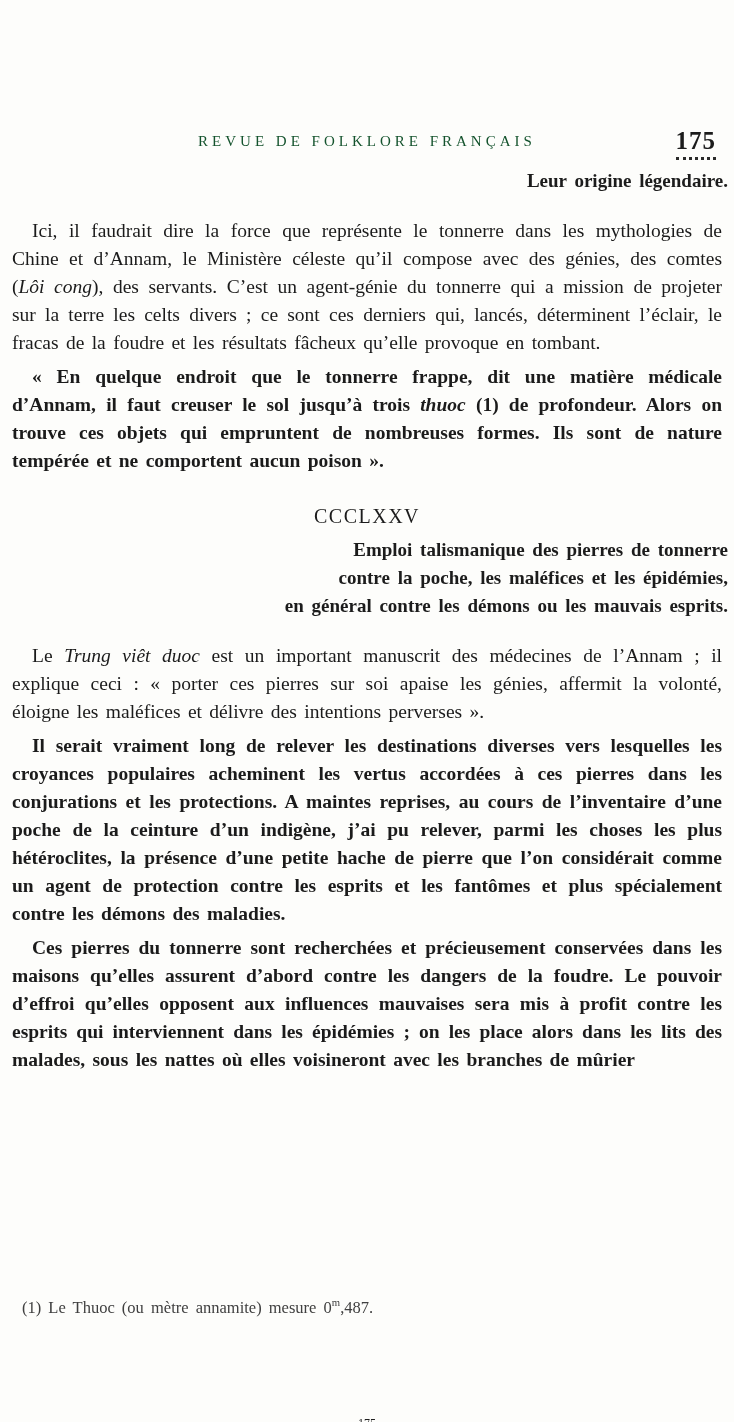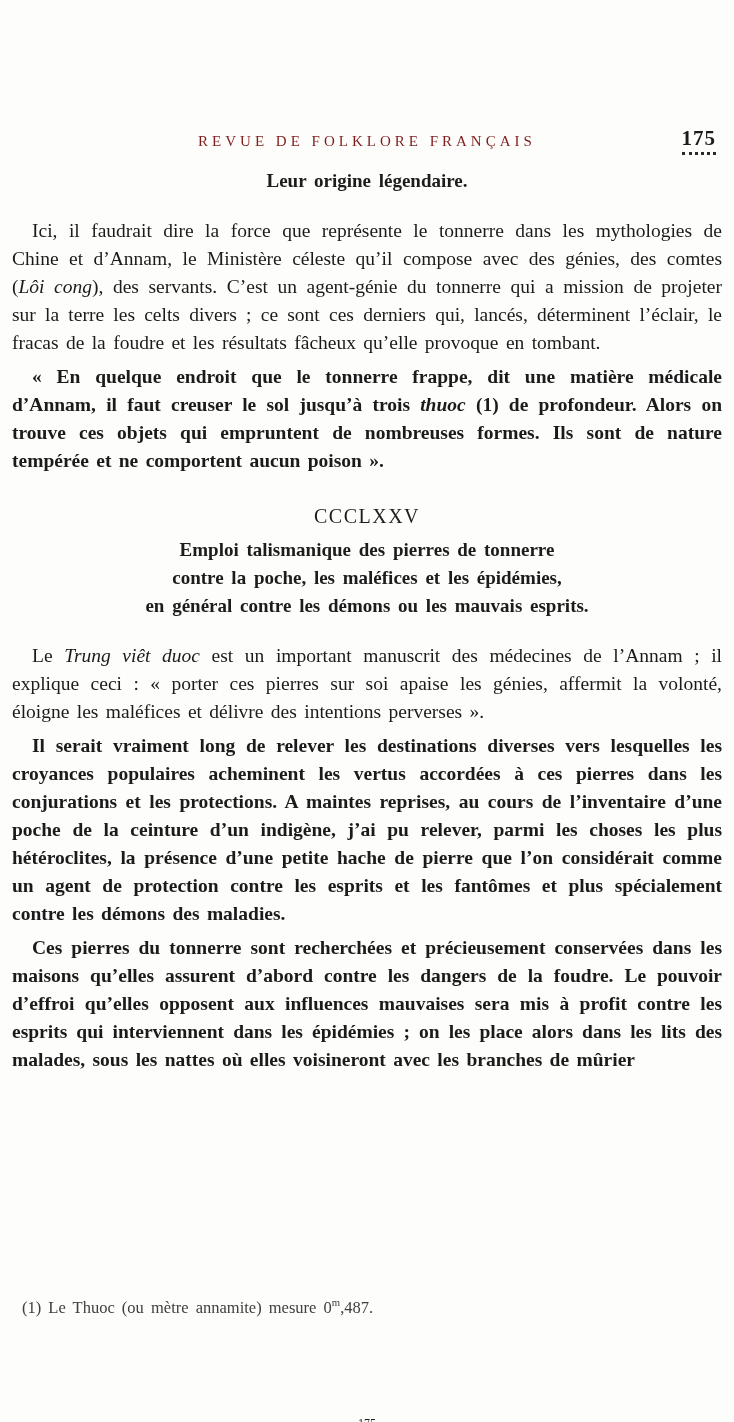--- a/index.html
+++ b/index.html
@@ -20,46 +20,46 @@
     overflow: hidden;
   }
   .header {
     position: relative;
     height: 26px;
     text-align: center;
   }
   .journal-title {
     font-size: 15px;
     letter-spacing: 4px;
-    color: #7f1d1d;
+    color: #14532d;
     white-space: nowrap;
   }
   .header-pagenum {
     position: absolute;
     right: 12px;
     top: -5px;
-    font-size: 21px;
+    font-size: 25px;
     font-weight: bold;
     letter-spacing: 1px;
     border-bottom: 3px dotted #2b2b2b;
     padding-bottom: 2px;
     line-height: 1.1;
   }
   .section-number {
     text-align: center;
     font-size: 20px;
     letter-spacing: 1.5px;
     margin-top: 42px;
     line-height: 1.1;
   }
   .section-number.second {
     margin-top: 30px;
   }
   .section-title {
-    text-align: center;
+    text-align: right;
     font-weight: bold;
     font-size: 19px;
     margin-top: 9px;
     line-height: 28px;
     word-spacing: 3px;
   }
   .section-title .title-line {
     display: block;
   }
   .body-block {

